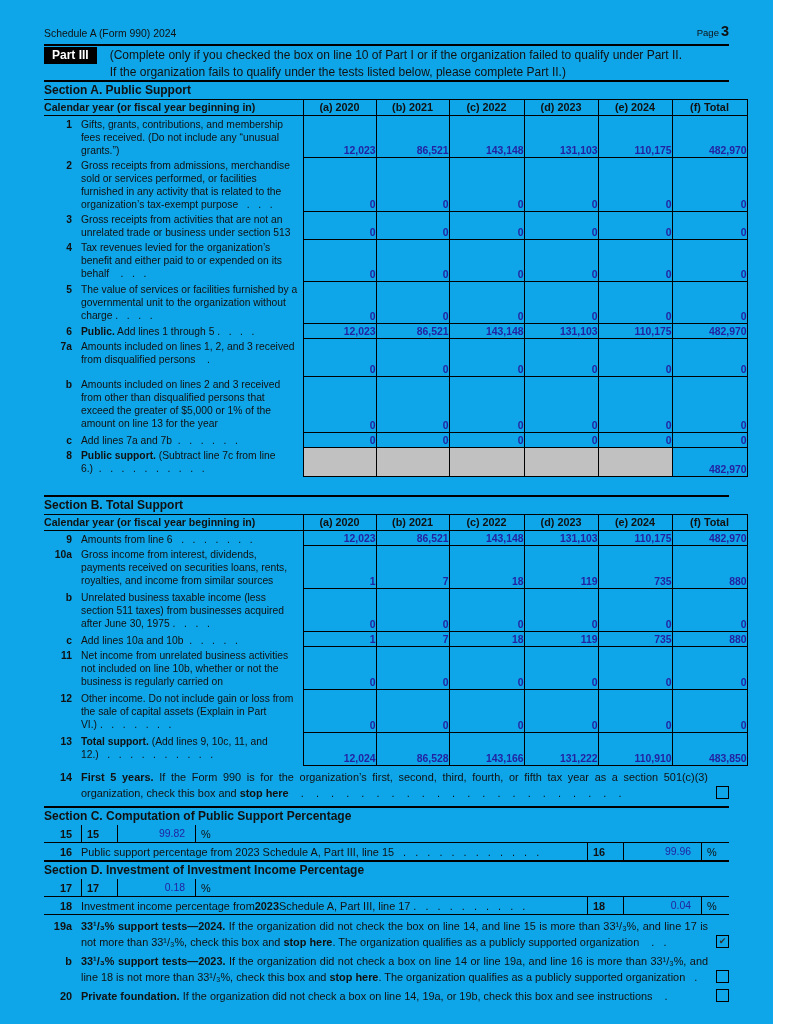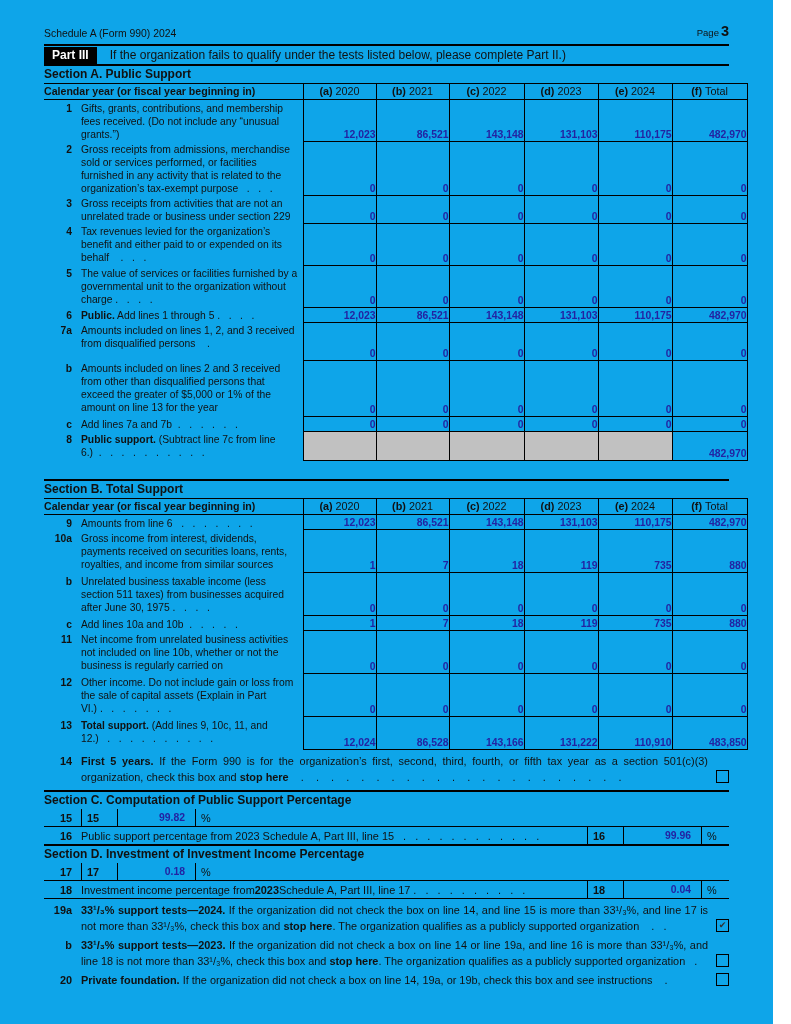--- a/index.html
+++ b/index.html
@@ -27,21 +27,21 @@
   .lbl{border:none;border-right:1px solid #000;vertical-align:top}
   .hl{border-top:1px solid #000;border-bottom:1px solid #000;
       font-weight:bold;font-size:10.6px;vertical-align:middle}
   .lw{display:flex}
   .ln{width:28px;min-width:28px;text-align:right;font-weight:bold;
       margin-right:9px;padding-top:2px}
   .lt{flex:1;padding-top:2px;padding-right:2px}
   .val{border:1px solid #000;text-align:right;vertical-align:bottom;
        padding:0 3px 2px 0;color:#2323A2;font-weight:bold;font-size:10.4px}
   .shaded{background:#C1C1C1}
-  .ch{border:1px solid #000;text-align:center;font-weight:normal;
+  .ch{border:1px solid #000;text-align:center;font-weight:bold;
       font-size:10.8px;vertical-align:middle}
   .ch b{margin-right:3px}
   
   .l14,.crow{display:flex;font-size:10.9px;line-height:16px;margin-top:3px}
   .l14{padding-bottom:5px}
   .ctext{flex:1;text-align:justify}
   .c20{text-align:left}
   .cbcol{width:15px;display:flex;align-items:flex-end;justify-content:flex-end;
          margin-left:6px;padding-bottom:2px}
   .cb{width:11px;height:11px;border:1px solid #000;font-size:9px;
@@ -49,38 +49,39 @@
   
   .prow{display:flex;align-items:stretch;height:17px;font-size:10.9px}
   .prow.rule{border-bottom:1px solid #000}
   .pnum{width:28px;min-width:28px;text-align:right;font-weight:bold;
         margin-right:9px;display:flex;align-items:center;justify-content:flex-end}
   .plbl{flex:1;display:flex;align-items:center;overflow:hidden;white-space:nowrap}
   .pbox{width:37px;min-width:37px;border-left:1px solid #000;border-right:1px solid #000;
         font-weight:bold;display:flex;align-items:center;padding-left:5px;
         box-sizing:border-box}
   .pval{width:78px;min-width:78px;border-right:1px solid #000;color:#2323A2;
-        font-weight:bold;display:flex;align-items:center;justify-content:flex-end;
+        font-weight:normal;display:flex;align-items:center;justify-content:flex-end;
         padding-right:10px;box-sizing:border-box;font-size:10.4px}
   .ppct{width:22px;display:flex;align-items:center;padding-left:5px}
   .mt2{margin-top:18px}
 </style>
 </head>
 <body>
 
 <div class="page">
 
   <div class="tophead">
     <span>Schedule A (Form 990) 2024</span>
     <span class="pageno"><span>Page</span><b>3</b></span>
   </div>
 
   <div class="partrow">
     <div class="badge">Part III</div>
     <div class="ptxt">
+      <div>(Complete only if you checked the box on line 10 of Part I or if the organization failed to qualify under Part II.</div>
       <div>If the organization fails to qualify under the tests listed below, please complete Part II.)</div>
     </div>
   </div>
 
   <div class="secbar">Section A. Public Support</div>
   <table class="grid">
     <colgroup>
         <col style="width:259px">
         <col style="width:73px">
         <col style="width:73px">
@@ -124,21 +125,21 @@
       <td class="val">0</td>
       <td class="val">0</td>
       <td class="val">0</td>
       <td class="val">0</td>
       <td class="val">0</td>
     </tr>
     <tr style="height:28px">
       <td class="lbl">
             <div class="lw">
               <span class="ln">3</span>
-              <span class="lt"><b></b><span>Gross receipts from activities that are not an unrelated trade or business under section 229</span></span>
+              <span class="lt"><b></b><span>Gross receipts from activities that are not an unrelated trade or business under section 513</span></span>
             </div>
           </td>
       <td class="val">0</td>
       <td class="val">0</td>
       <td class="val">0</td>
       <td class="val">0</td>
       <td class="val">0</td>
       <td class="val">0</td>
     </tr>
     <tr style="height:42px">

